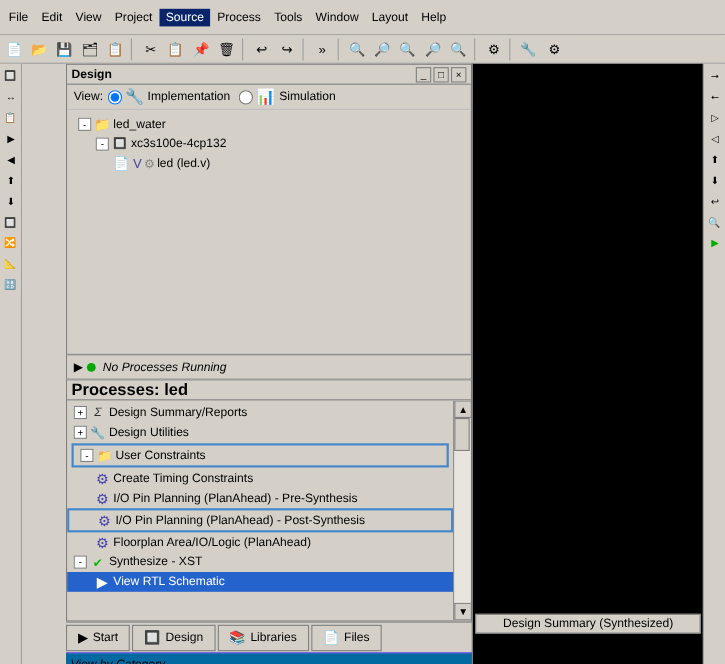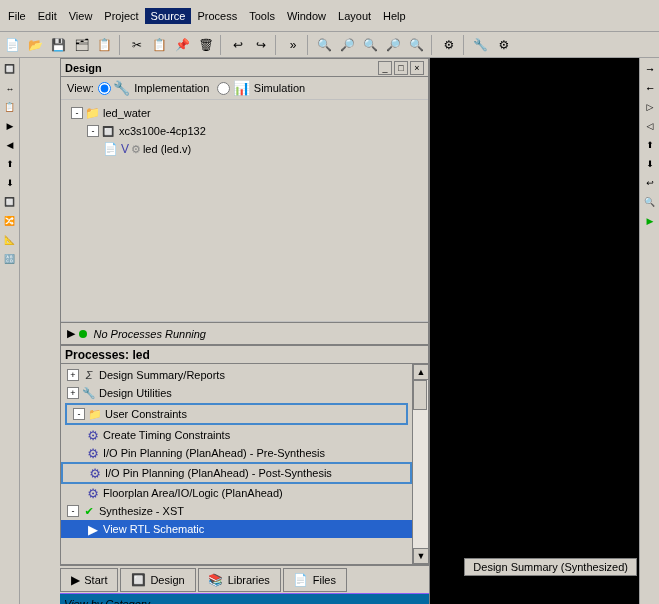--- a/index.html
+++ b/index.html
@@ -49,21 +49,21 @@
     .file-icon { color: #4444ff; font-size: 10px; }
     
     
     .status-bar { height: 22px; background: #d4d0c8; border-top: 1px solid #808080; display: flex; align-items: center; padding: 0 6px; }
     .status-dot { width: 8px; height: 8px; border-radius: 50%; background: #00aa00; margin-right: 6px; }
     .status-text { font-size: 11px; color: black; font-style: italic; }
     
     
     .processes-panel { background: #d4d0c8; border: 1px solid #808080; margin-top: 0; flex: 1; display: flex; flex-direction: column; max-height: 220px; }
     .processes-header { height: 18px; background: #d4d0c8; border-bottom: 1px solid #808080; display: flex; align-items: center; padding: 0 4px; }
-    .processes-title { font-size: 12px; font-weight: bold; }
+    .processes-title { font-size: 15px; font-weight: bold; }
     
     
     .process-tree { flex: 1; overflow-y: hidden; padding: 2px 0; position: relative; }
     .process-item { display: flex; align-items: center; padding: 1px 6px; cursor: pointer; white-space: nowrap; }
     .process-item.highlighted { background: #2563cc; color: white; }
     .process-item .expand-btn { width: 12px; height: 12px; border: 1px solid #808080; background: white; display: inline-flex; align-items: center; justify-content: center; font-size: 9px; margin-right: 2px; cursor: pointer; flex-shrink: 0; }
     .process-item .proc-icon { width: 16px; height: 16px; display: inline-flex; align-items: center; justify-content: center; font-size: 11px; margin-right: 2px; flex-shrink: 0; }
     .process-item .proc-label { font-size: 11px; }
     
     
@@ -324,15 +324,15 @@
     <div class="sidebar-icon">◁</div>
     <div class="sidebar-icon">⬆</div>
     <div class="sidebar-icon">⬇</div>
     <div class="sidebar-icon">↩</div>
     <div class="sidebar-icon">🔍</div>
     <div class="sidebar-icon" style="color:#00aa00;">▶</div>
   </div>
 
 </div>
 
-<div style="position:absolute; bottom:28px; right:22px; background:#d4d0c8; border:1px solid #808080; padding: 2px 8px; font-size:11px;margin-left:13px;">
+<div style="position:absolute; bottom:28px; right:22px; background:#d4d0c8; border:1px solid #808080; padding: 2px 24px; font-size:11px;margin-left:13px;">
   <span>Design Summary (Synthesized)</span>
 </div>
 
 </body></html>

